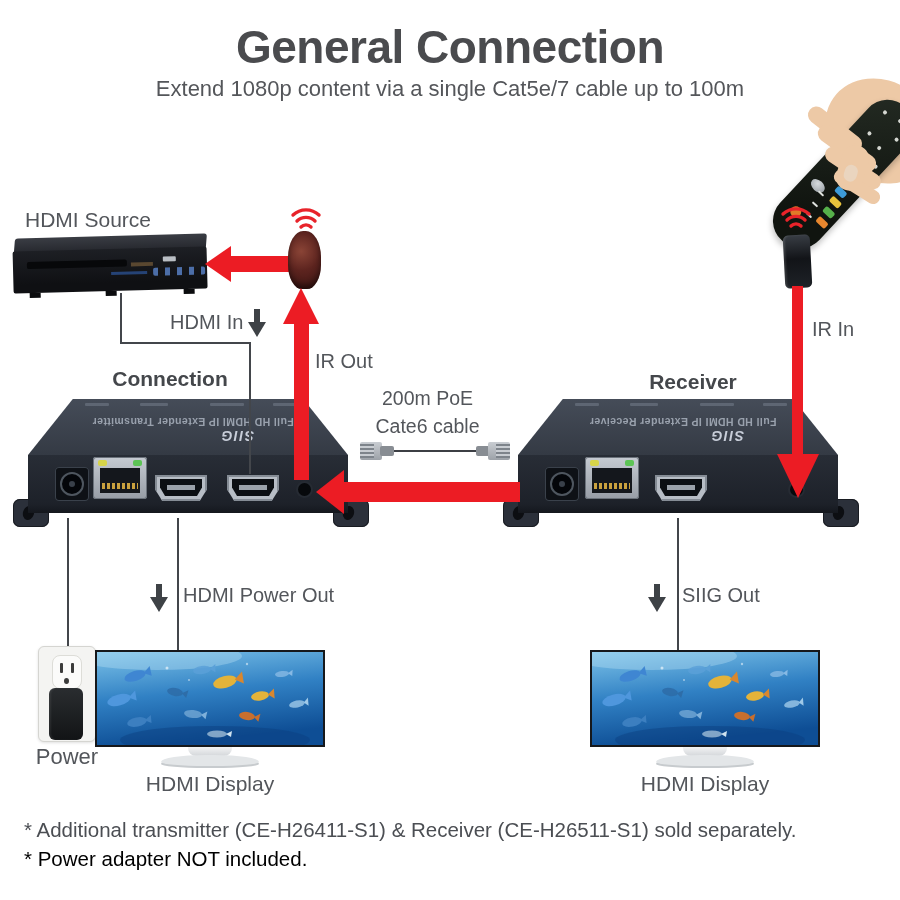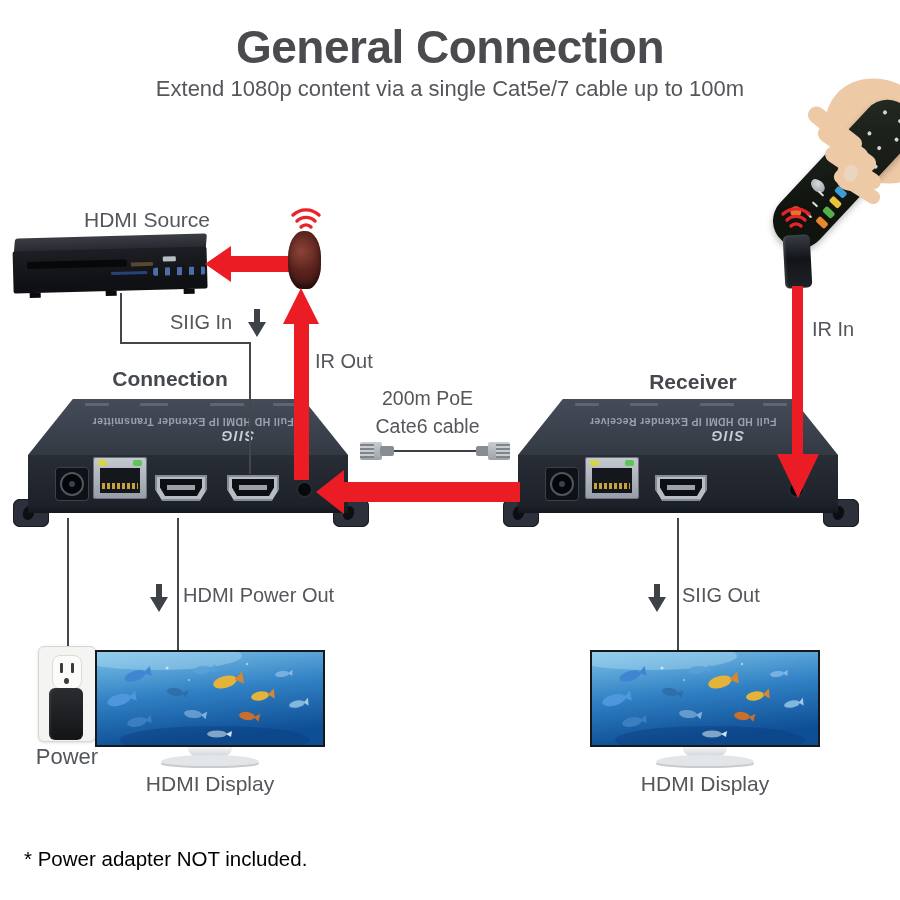--- a/index.html
+++ b/index.html
@@ -72,21 +72,21 @@
 
   <div class="abs" style="left:0;top:20px;width:900px;text-align:center;font-size:46px;font-weight:bold;color:#4a4b4e;letter-spacing:-.5px;">General Connection</div>
   <div class="abs" style="left:0;top:76px;width:900px;text-align:center;font-size:22px;color:#54565a;">Extend 1080p content via a single Cat5e/7 cable up to 100m</div>
 
   <div class="ln" style="left:120px;top:293px;width:2px;height:50px;"></div>
   <div class="ln" style="left:120px;top:342px;width:130px;height:2px;"></div>
   <div class="ln" style="left:67px;top:518px;width:2px;height:130px;"></div>
   <div class="ln" style="left:177px;top:518px;width:2px;height:134px;"></div>
   <div class="ln" style="left:677px;top:518px;width:2px;height:134px;"></div>
 
-  <div class="lbl" style="left:25px;top:208px;width:185px;text-align:right;font-size:21px;">HDMI Source</div>
+  <div class="lbl" style="left:25px;top:208px;width:185px;text-align:left;font-size:21px;">HDMI Source</div>
   <div class="abs" style="left:13px;top:236px;width:194px;height:62px;transform:rotate(-1.5deg);">
     <div class="abs" style="left:2px;top:0;width:192px;height:15px;background:linear-gradient(180deg,#3a3d44,#25272d);border-radius:3px 3px 0 0;transform:skewX(-6deg);"></div>
     <div class="abs" style="left:0;top:13px;width:194px;height:42px;background:linear-gradient(180deg,#1d1f24,#0f1013 80%);border-radius:2px;"></div>
     <div class="abs" style="left:14px;top:24px;width:100px;height:7px;background:#07080a;border-radius:2px;"></div>
     <div class="abs" style="left:98px;top:36px;width:36px;height:3px;background:#2a4f8f;opacity:.8;"></div>
     <div class="abs" style="left:118px;top:27px;width:22px;height:4px;background:#6a5436;opacity:.8;"></div>
     <div class="abs" style="left:150px;top:22px;width:13px;height:5px;background:#b9bec4;border-radius:1px;"></div>
     <div class="abs" style="left:140px;top:33px;width:52px;height:8px;background:repeating-linear-gradient(90deg,#4c6ea8 0 5px,transparent 5px 12px);border-radius:2px;"></div>
     <div class="abs" style="left:16px;top:55px;width:11px;height:5px;background:#0b0c0e;"></div>
     <div class="abs" style="left:92px;top:55px;width:11px;height:5px;background:#0b0c0e;"></div>
@@ -96,21 +96,21 @@
   <span class="rh-left" style="left:205px;top:246px;"></span>
   <div class="red" style="left:230px;top:256px;width:62px;height:16px;"></div>
 
   <svg class="wave" style="left:286px;top:202px;" viewBox="0 0 40 30">
     <path d="M15 25 A7 7 0 0 1 25 25" stroke="#e8232a" stroke-width="3.4" fill="none" stroke-linecap="round"></path>
     <path d="M11 19 A13 13 0 0 1 29 19" stroke="#e8232a" stroke-width="3.4" fill="none" stroke-linecap="round"></path>
     <path d="M7 13 A19 19 0 0 1 33 13" stroke="#e8232a" stroke-width="3.4" fill="none" stroke-linecap="round"></path>
   </svg>
   <div class="abs" style="left:288px;top:231px;width:33px;height:58px;border-radius:46% 46% 42% 42%;background:radial-gradient(circle at 40% 35%,#8a4436 0%,#5d241f 45%,#3a1412 100%);box-shadow:inset 0 -4px 6px rgba(0,0,0,.5);"></div>
 
-  <div class="lbl" style="left:170px;top:311px;">SIIG In</div>
+  <div class="lbl" style="left:170px;top:311px;">HDMI In</div>
   <span class="darr" style="left:248px;top:309px;">
       <i class="stm"></i>
       <i class="hd"></i>
     </span>
   <div class="lbl" style="left:315px;top:350px;">IR Out</div>
 
   <div class="blbl" style="left:80px;top:367px;width:180px;">Connection</div>
   <div class="blbl" style="left:623px;top:370px;width:140px;">Receiver</div>
 
   <div class="xbox" style="left:15px;top:395px;">
@@ -401,15 +401,16 @@
         <circle cx="70" cy="16" r="1.5" fill="#ffffff" opacity="0.6"></circle>
         <circle cx="150" cy="12" r="1.2" fill="#ffffff" opacity="0.5"></circle>
         <circle cx="92" cy="28" r="1" fill="#ffffff" opacity="0.5"></circle>
       </svg>
     </div>
     <div class="neck"></div>
     <div class="base"></div>
   </div>
   <div class="lbl" style="left:590px;top:772px;width:230px;text-align:center;font-size:21px;">HDMI Display</div>
 
+  <div class="abs" style="left:24px;top:818px;font-size:20.5px;color:#4b4e53;white-space:nowrap;">* Additional transmitter (CE-H26411-S1) &amp; Receiver (CE-H26511-S1) sold separately.</div>
   <div class="abs" style="left:24px;top:847px;font-size:20.5px;color:#000000;white-space:nowrap;">* Power adapter NOT included.</div>
 
 </div>
 
 </body></html>

